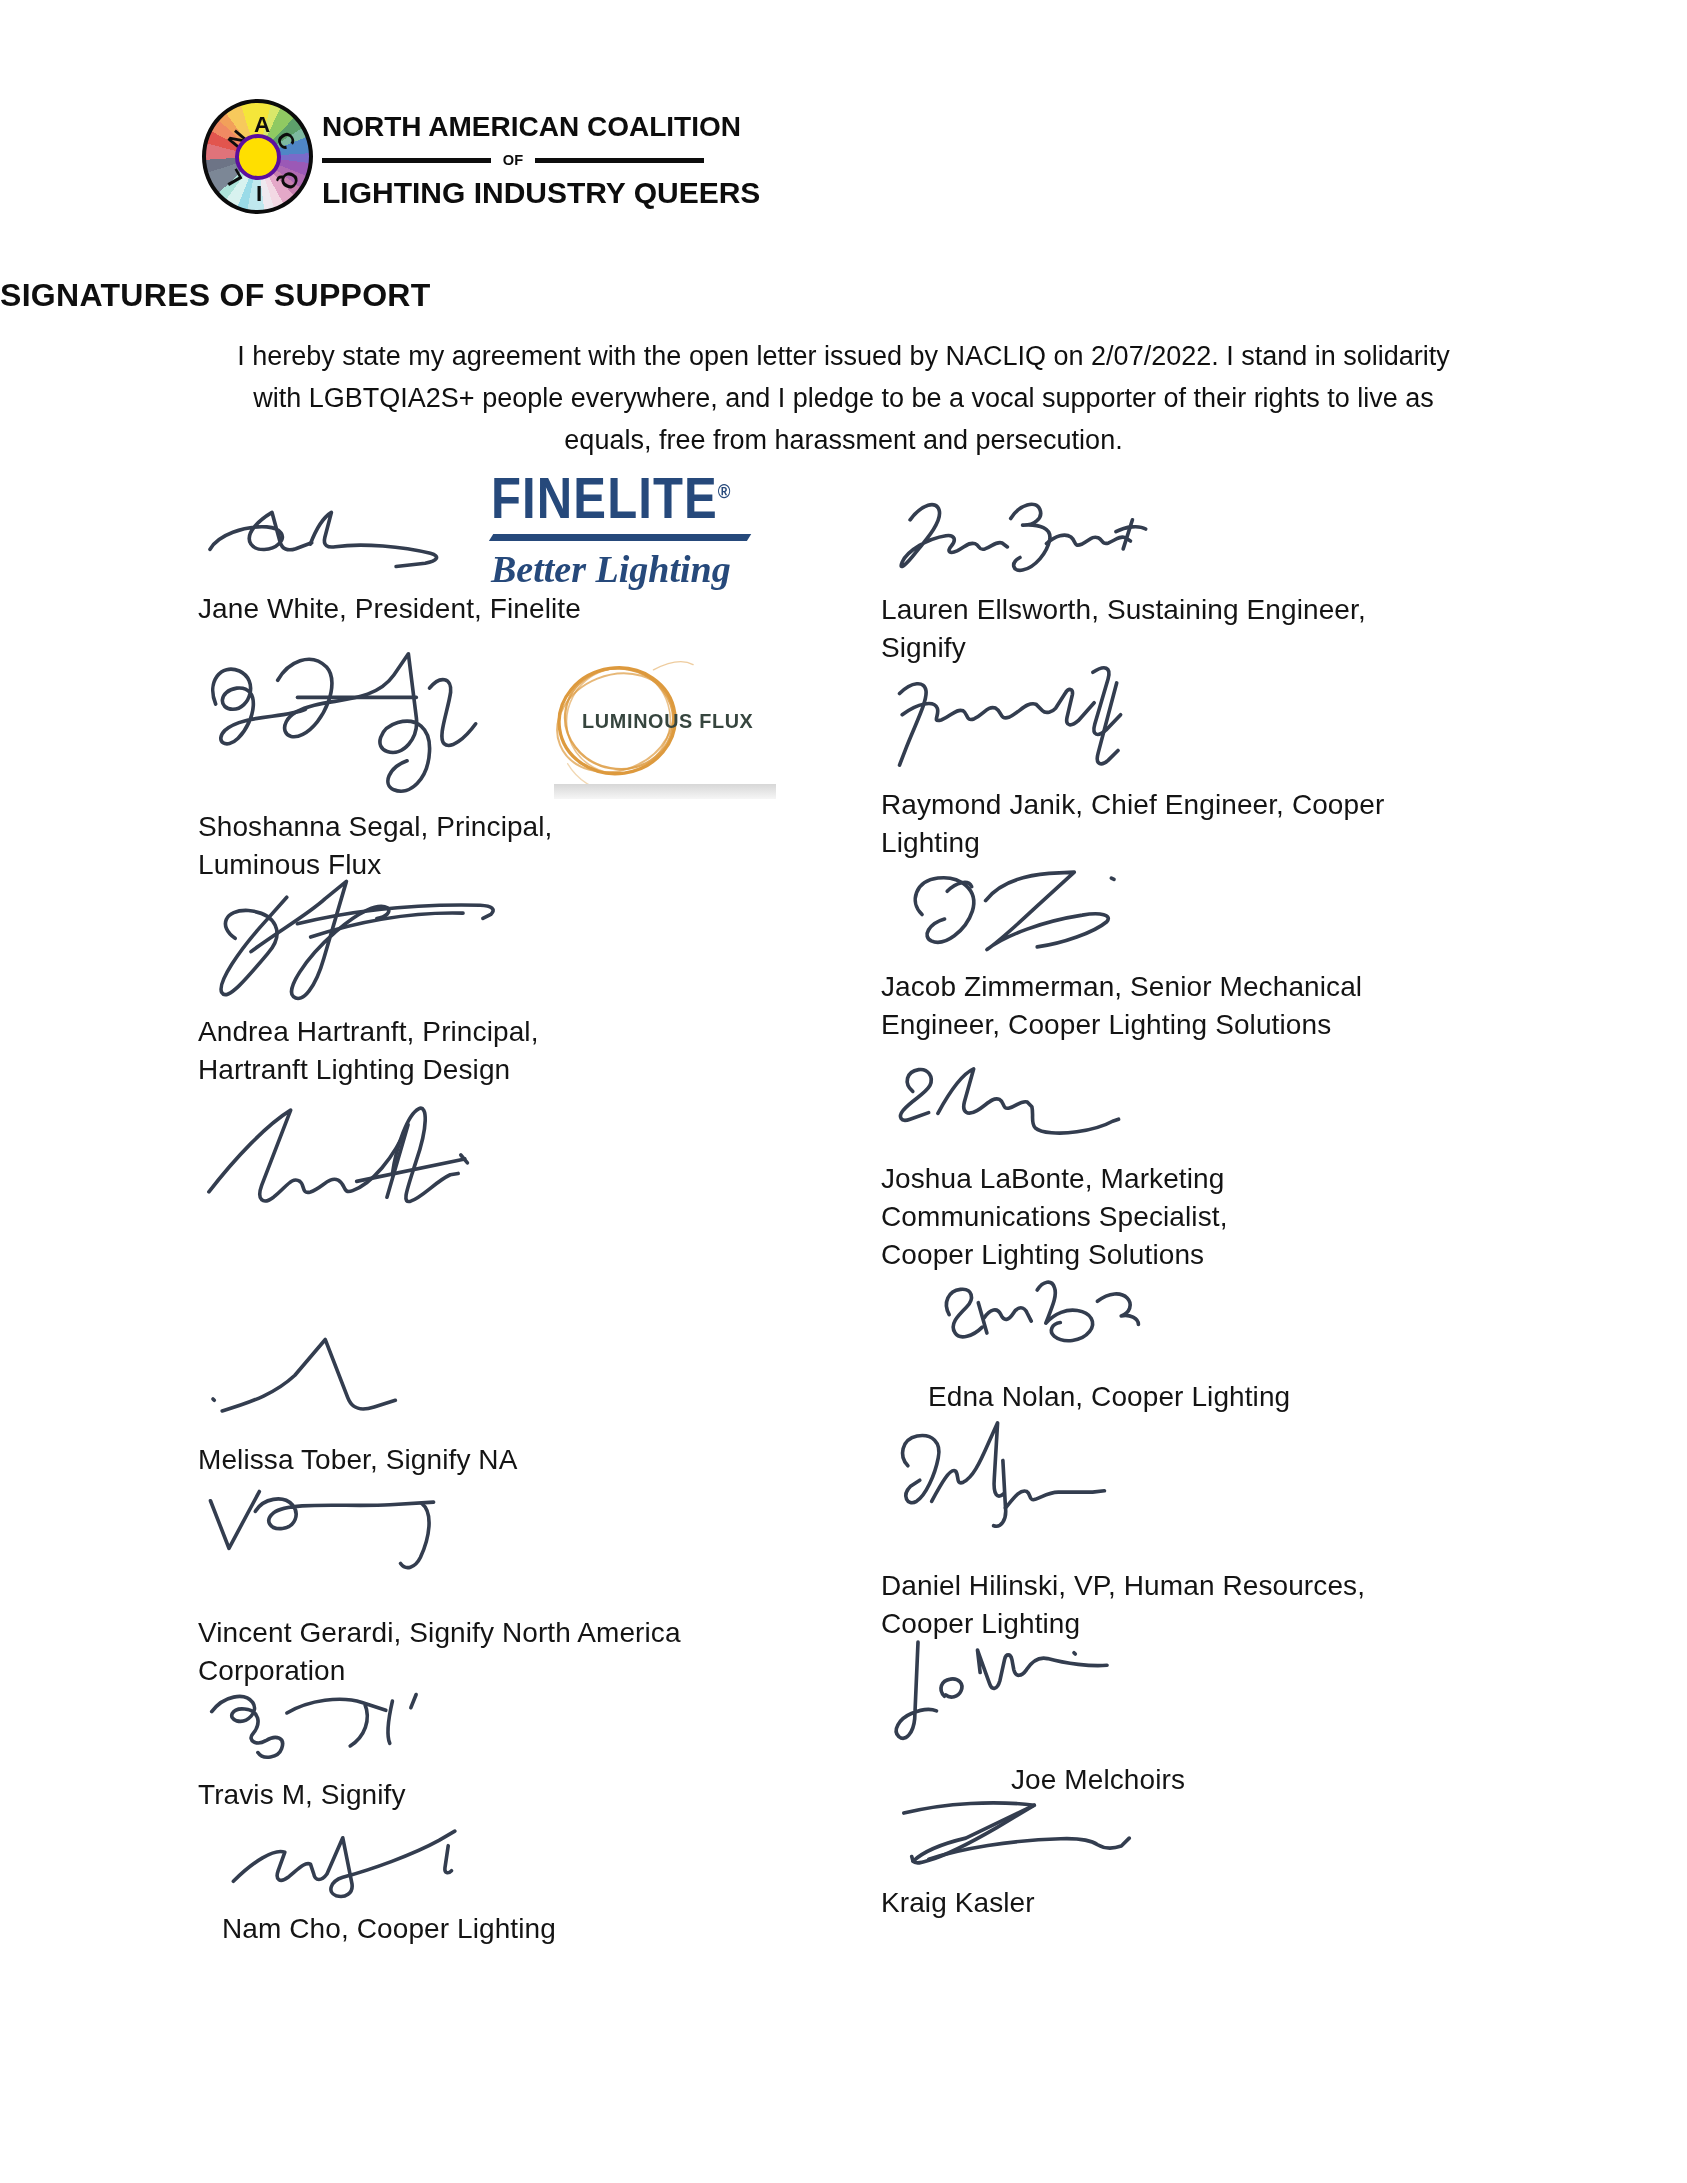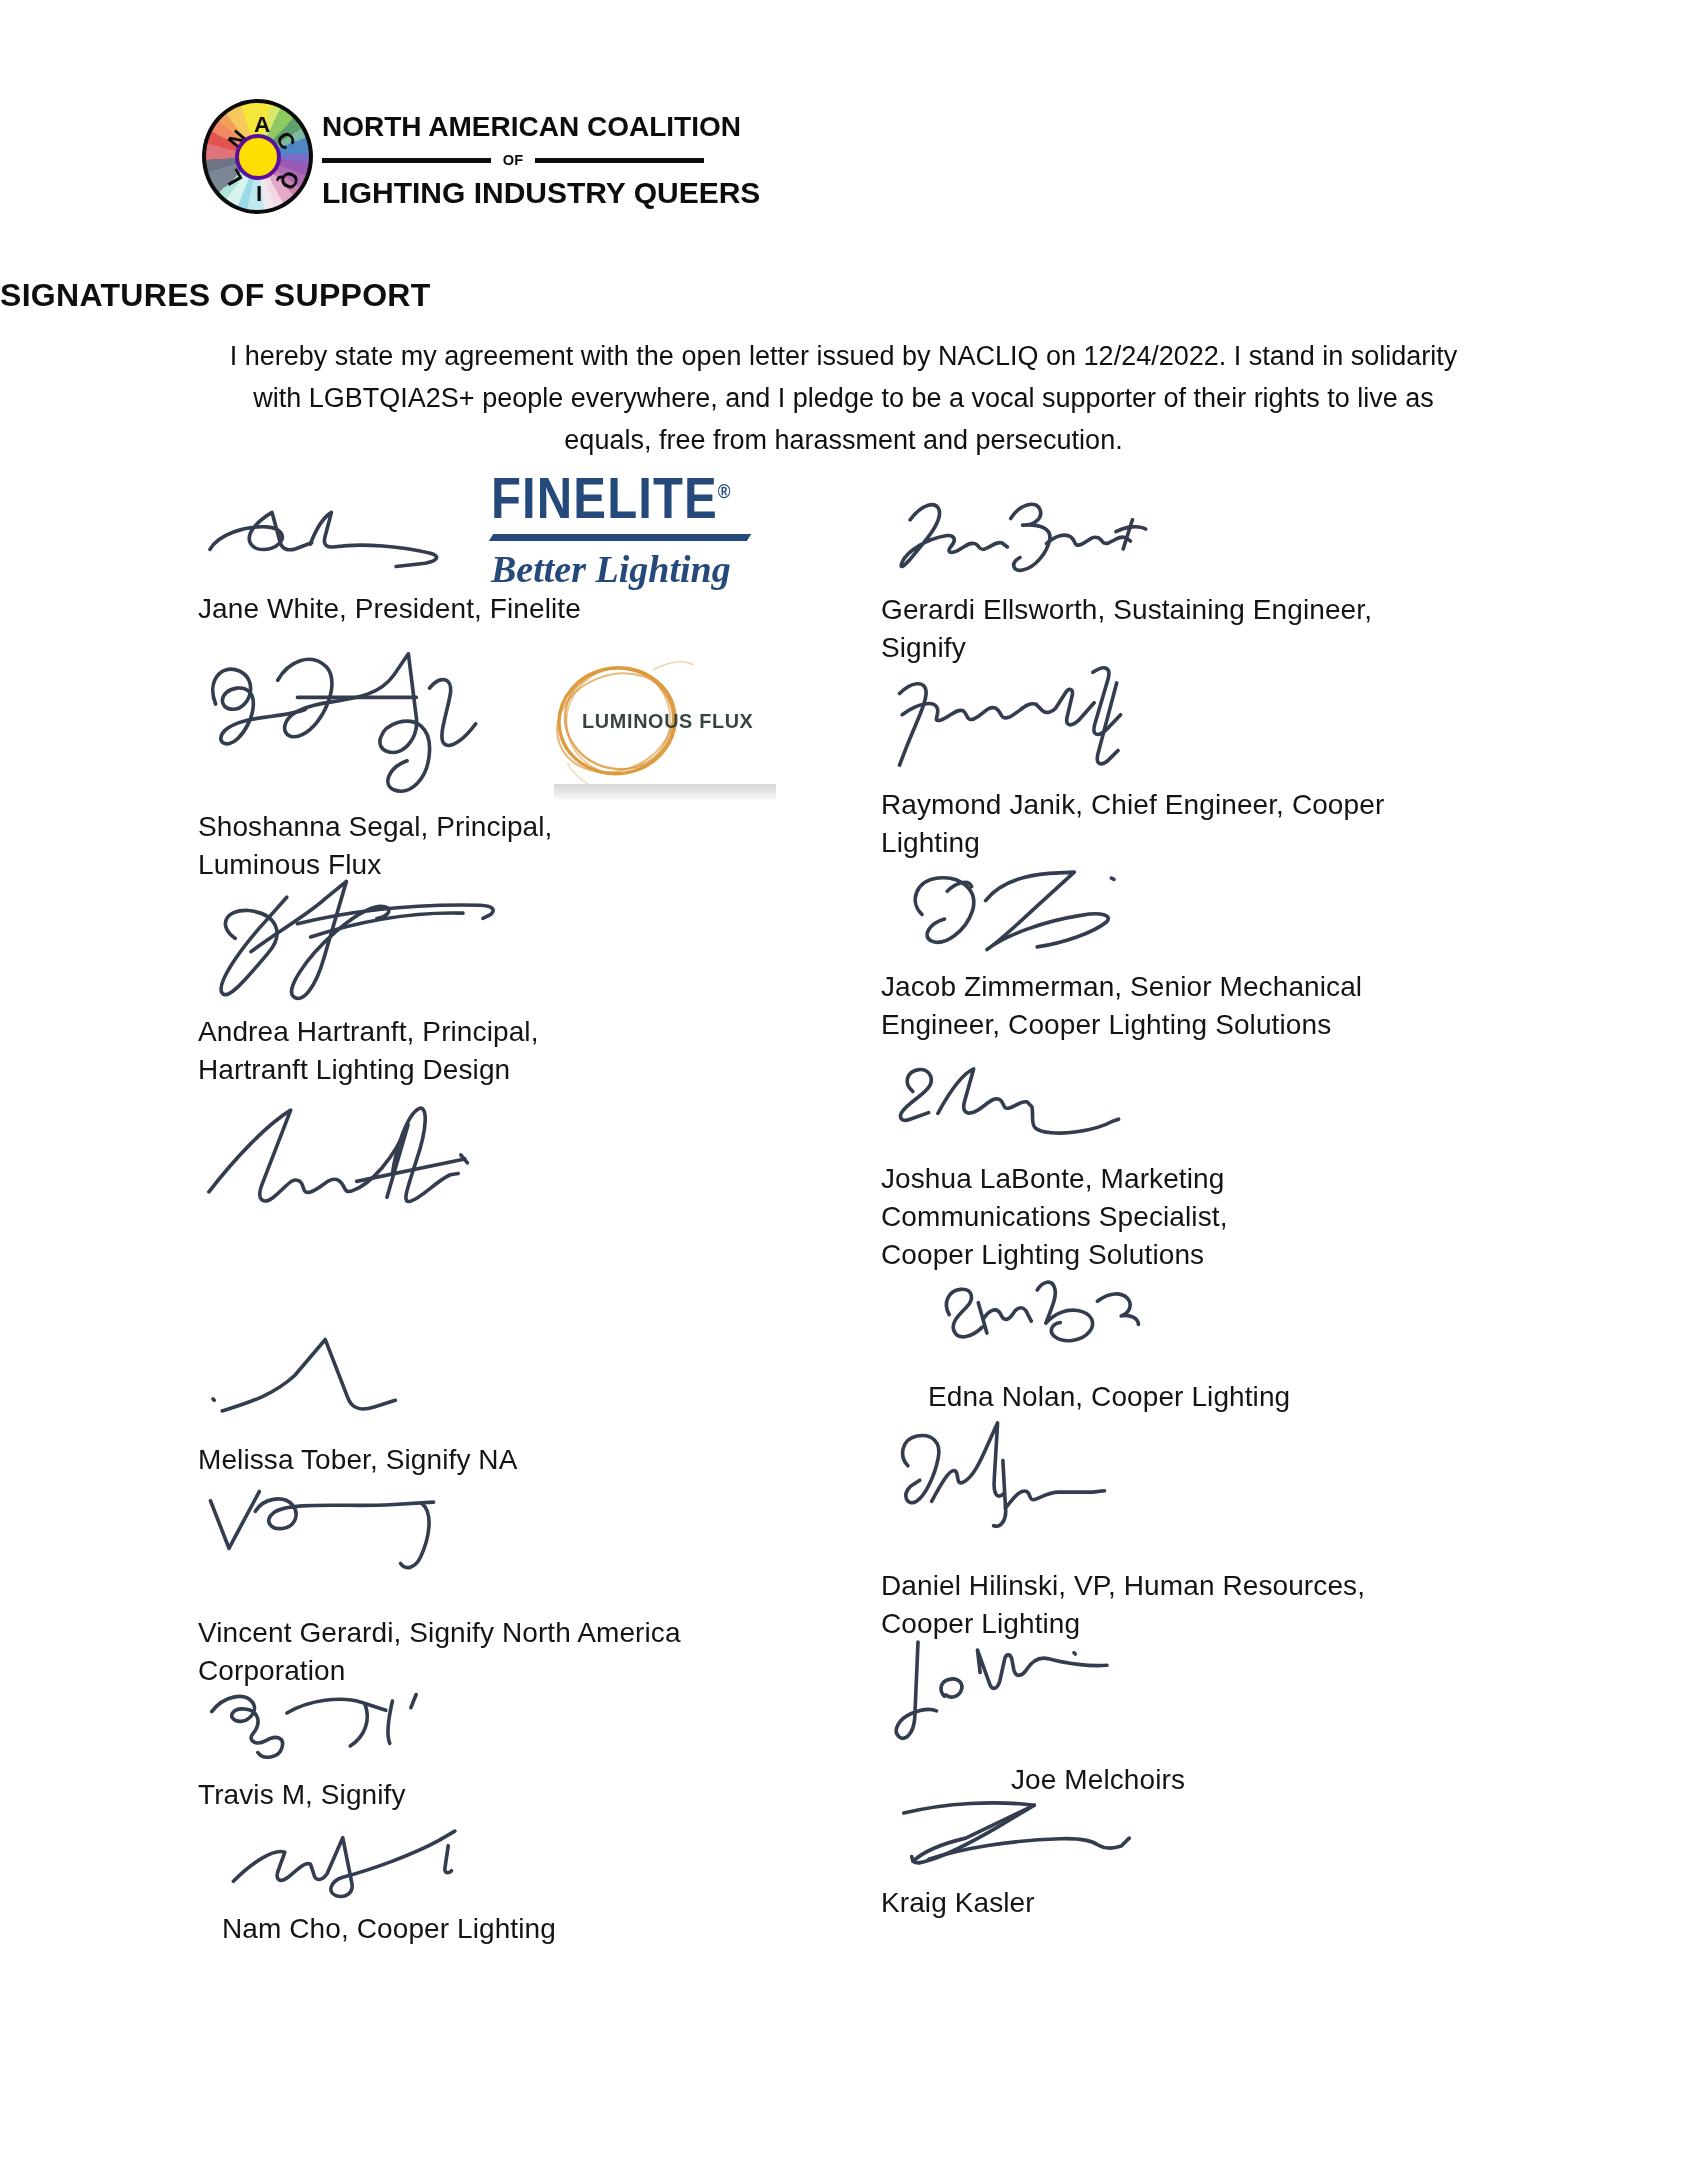--- a/index.html
+++ b/index.html
@@ -69,21 +69,21 @@
     <div class="org-line1">NORTH AMERICAN COALITION</div>
     <div class="of-row">
       <span class="of-bar"></span>
       <span class="of-word">OF</span>
       <span class="of-bar"></span>
     </div>
     <div class="org-line2">LIGHTING INDUSTRY QUEERS</div>
   </div>
 
   <div class="doc-title">SIGNATURES OF SUPPORT</div>
-  <div class="intro">I hereby state my agreement with the open letter issued by NACLIQ on 12/24/2022. I stand in solidarity
+  <div class="intro">I hereby state my agreement with the open letter issued by NACLIQ on 2/07/2022. I stand in solidarity
 with LGBTQIA2S+ people everywhere, and I pledge to be a vocal supporter of their rights to live as
 equals, free from harassment and persecution.</div>
 
   <div class="finelite">
     <div class="fin-name"><span>FINELITE</span><span class="fin-reg">®</span></div>
     <div class="fin-bar"></div>
     <div class="fin-tag">Better Lighting</div>
   </div>
 
   <svg class="lumflux" viewBox="0 0 335 215">
@@ -175,21 +175,21 @@
   </div>
 
   <div class="sig-block" style="left:881px;top:488px;">
     <svg class="sig-svg" width="311" height="98" viewBox="0 0 470 148">
       <path d="M44,48 C62,24 84,18 88,34 C92,50 72,74 52,98 C38,116 26,126 32,112 C40,94 72,76 98,72 C112,70 114,79 106,88 C99,96 104,100 115,95 C127,89 133,81 142,84 C150,87 147,95 157,92 C168,88 174,80 183,83 L191,89"></path>
       <path d="M196,46 C210,24 234,18 240,32 C246,46 230,57 214,56 C240,54 258,61 255,78 C251,98 233,120 214,124 C199,127 195,113 210,105"></path>
       <path d="M250,84 C264,72 278,68 287,74 C295,80 291,90 303,85 C315,79 319,72 328,75 C336,79 334,86 344,83 C355,78 361,72 369,75 L377,80"></path>
       <path d="M380,48 L366,92"></path>
       <path d="M355,66 C370,58 390,56 400,62"></path>
     </svg>
-    <div class="caption">Gerardi Ellsworth, Sustaining Engineer,
+    <div class="caption">Lauren Ellsworth, Sustaining Engineer,
 Signify</div>
   </div>
 
   <div class="sig-block" style="left:881px;top:663px;">
     <svg class="sig-svg" width="331" height="118" viewBox="0 0 500 178">
       <path d="M28,46 C46,28 66,26 68,42 C70,58 52,92 38,128 L28,154"></path>
       <path d="M32,78 C56,60 80,56 85,68 C89,79 76,90 91,86 C106,80 114,68 124,72 C132,77 128,89 141,84 C156,77 161,64 173,68 C183,73 179,86 193,82 C210,74 220,58 234,62 L244,72 C249,77 259,74 264,68 L278,46 C283,37 291,38 289,48 L281,82 C278,96 288,96 298,87 L322,60"></path>
       <path d="M320,14 C338,2 348,6 343,24 L323,92 C318,110 328,112 340,101 L362,78"></path>
       <path d="M356,30 L328,136 C323,154 333,156 343,147 L358,132"></path>
     </svg>

